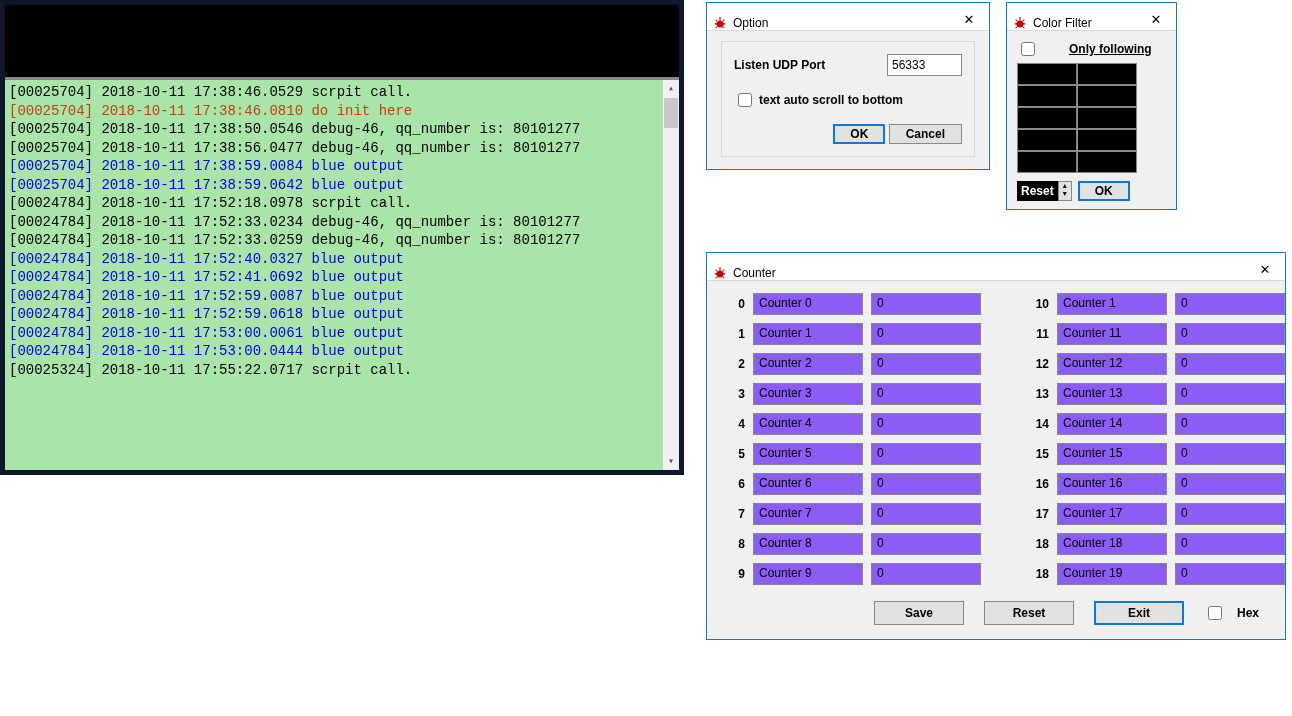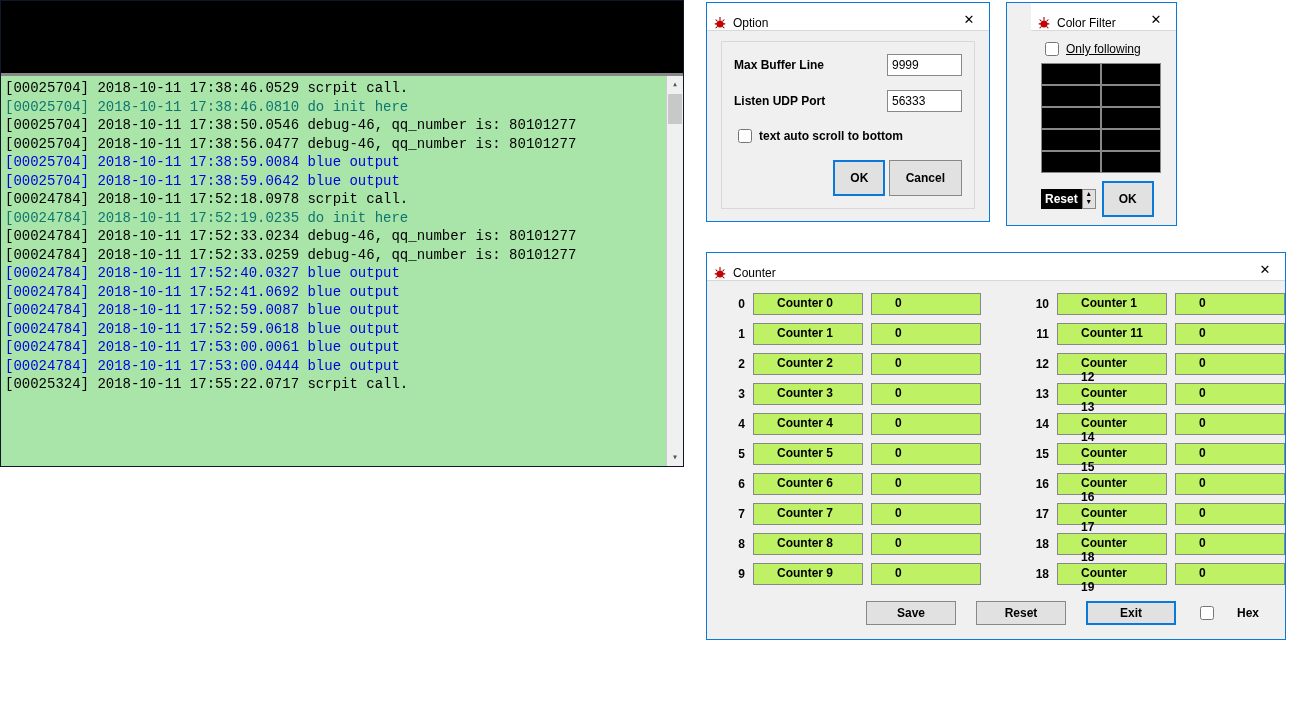--- a/index.html
+++ b/index.html
@@ -11,40 +11,40 @@
     position: relative;
     width: 1292px;
     height: 716px;
   }
   
   .log-window {
     position: absolute;
     left: 0;
     top: 0;
     width: 684px;
-    border: 1px solid #0f172a;
+    border: 5px solid #0f172a;
   }
   .log-titlebar {
     height: 75px;
     background: #000;
     border-bottom: 3px solid #888;
   }
   .log-area {
     background: #a9e4a9;
     font-family: "Courier New", monospace;
     font-size: 14px;
     line-height: 18.5px;
     padding: 3px 4px 3px 4px;
     height: 390px;
     overflow: hidden;
     position: relative;
   }
   .log-line { white-space: pre; }
   .log-line.black { color: #000; }
-  .log-line.red { color: #0f766e; }
+  .log-line.red { color: #c2410c; }
   .log-line.blue { color: #0000e0; }
   .log-scroll {
     position: absolute;
     right: 0; top: 0; bottom: 0;
     width: 17px;
     background: #f0f0f0;
     border-left: 1px solid #ccc;
   }
   .log-scroll .arrow {
     height: 17px;
@@ -121,30 +121,30 @@
   .opt-check span { font-weight:bold; }
   .opt-btns { text-align:right; margin-top:14px; }
   .win-btn {
     background:#e1e1e1;
     border:1px solid #888;
     font-size:12px;
     font-weight:bold;
     padding:2px 16px;
     cursor:pointer;
     min-width:48px;
-    height:36px;
+    height:20px;
   }
   .win-btn.primary { border:2px solid #0a79d8; padding:1px 15px; }
 
   
-  #dlg-filter { left: 1006px; top: 2px; width: 171px; padding-left: 24px; }
+  #dlg-filter { left: 1006px; top: 2px; width: 171px; }
   #dlg-filter .dialog-body { padding: 8px 10px; }
   .filter-check { display:flex; align-items:center; gap:4px; margin-bottom:4px; }
   .filter-check input { width:14px; height:14px; }
-  .filter-check span { font-weight:normal; text-decoration:underline; }
+  .filter-check span { font-weight:bold; text-decoration:underline;margin-left:27px; }
   .color-grid {
     display:grid;
     grid-template-columns: 1fr 1fr;
     grid-template-rows: repeat(5, 20px);
     gap:2px;
     width:120px;
     margin-bottom:8px;
     border: 1px solid #888;
     background:#888;
   }
@@ -173,52 +173,51 @@
   #dlg-counter .dialog-body { padding: 12px 16px 14px 16px; }
   .counter-grid {
     display:grid;
     grid-template-columns: 22px 110px 110px 30px 22px 110px 110px;
     gap: 8px 8px;
     align-items:center;
   }
   .ctr-idx { text-align:right; font-weight:bold; }
   .ctr-name, .ctr-val {
     border:1px solid #888;
-    background:#bef264;
+    background:#8b5cf6;
     height:22px;
-    padding:2px 23px;
-    font-weight:bold;
+    padding:2px 5px;
+    font-weight:normal;
   }
   .counter-footer {
     display:flex;
     justify-content:flex-end;
     align-items:center;
     gap:20px;
     margin-top:16px;
     padding-right:10px;
   }
   .counter-footer .win-btn { min-width:90px; height:24px; }
-  .hex-check { display:flex; align-items:center; gap:20px;justify-content:flex-end; }
+  .hex-check { display:flex; align-items:center; gap:12px;justify-content:flex-end; }
   .hex-check input { width:14px; height:14px; }
   .hex-check span { font-weight:bold; }
 </style>
 </head>
 <body>
 
 <div class="log-window">
   <div class="log-titlebar"></div>
   <div class="log-area" id="log-area">
       <div class="log-line black">[00025704] 2018-10-11 17:38:46.0529 scrpit call.</div>
       <div class="log-line red">[00025704] 2018-10-11 17:38:46.0810 do init here</div>
       <div class="log-line black">[00025704] 2018-10-11 17:38:50.0546 debug-46, qq_number is: 80101277</div>
       <div class="log-line black">[00025704] 2018-10-11 17:38:56.0477 debug-46, qq_number is: 80101277</div>
       <div class="log-line blue">[00025704] 2018-10-11 17:38:59.0084 blue output</div>
       <div class="log-line blue">[00025704] 2018-10-11 17:38:59.0642 blue output</div>
       <div class="log-line black">[00024784] 2018-10-11 17:52:18.0978 scrpit call.</div>
-      <div class="log-line red">[00024784] 2018-10-11 17:52:19.0235 do init here</div>
       <div class="log-line black">[00024784] 2018-10-11 17:52:33.0234 debug-46, qq_number is: 80101277</div>
       <div class="log-line black">[00024784] 2018-10-11 17:52:33.0259 debug-46, qq_number is: 80101277</div>
       <div class="log-line blue">[00024784] 2018-10-11 17:52:40.0327 blue output</div>
       <div class="log-line blue">[00024784] 2018-10-11 17:52:41.0692 blue output</div>
       <div class="log-line blue">[00024784] 2018-10-11 17:52:59.0087 blue output</div>
       <div class="log-line blue">[00024784] 2018-10-11 17:52:59.0618 blue output</div>
       <div class="log-line blue">[00024784] 2018-10-11 17:53:00.0061 blue output</div>
       <div class="log-line blue">[00024784] 2018-10-11 17:53:00.0444 blue output</div>
       <div class="log-line black">[00025324] 2018-10-11 17:55:22.0717 scrpit call.</div>
     <div class="log-scroll">
@@ -236,24 +235,20 @@
           <circle cx="8" cy="9" r="4" fill="#c00"></circle>
           <path d="M8 1 L8 5 M3 4 L5 6 M13 4 L11 6 M2 9 L5 9 M14 9 L11 9 M3 14 L5 12 M13 14 L11 12" stroke="#800" stroke-width="1.2" fill="none"></path>
         </svg>
     </span>
     <span class="title-text">Option</span>
     <span class="close">✕</span>
   </div>
   <div class="dialog-body">
     <div class="opt-inner">
       <div class="opt-row">
-        <label>Max Buffer Line</label>
-        <input type="text" value="9999" style="">
-      </div>
-      <div class="opt-row">
         <label>Listen UDP Port</label>
         <input type="text" value="56333" style="">
       </div>
       <div class="opt-check">
         <input type="checkbox" style="">
         <span>text auto scroll to bottom</span>
       </div>
       <div class="opt-btns">
         <button class="win-btn primary">OK</button>
         <button class="win-btn">Cancel</button>

